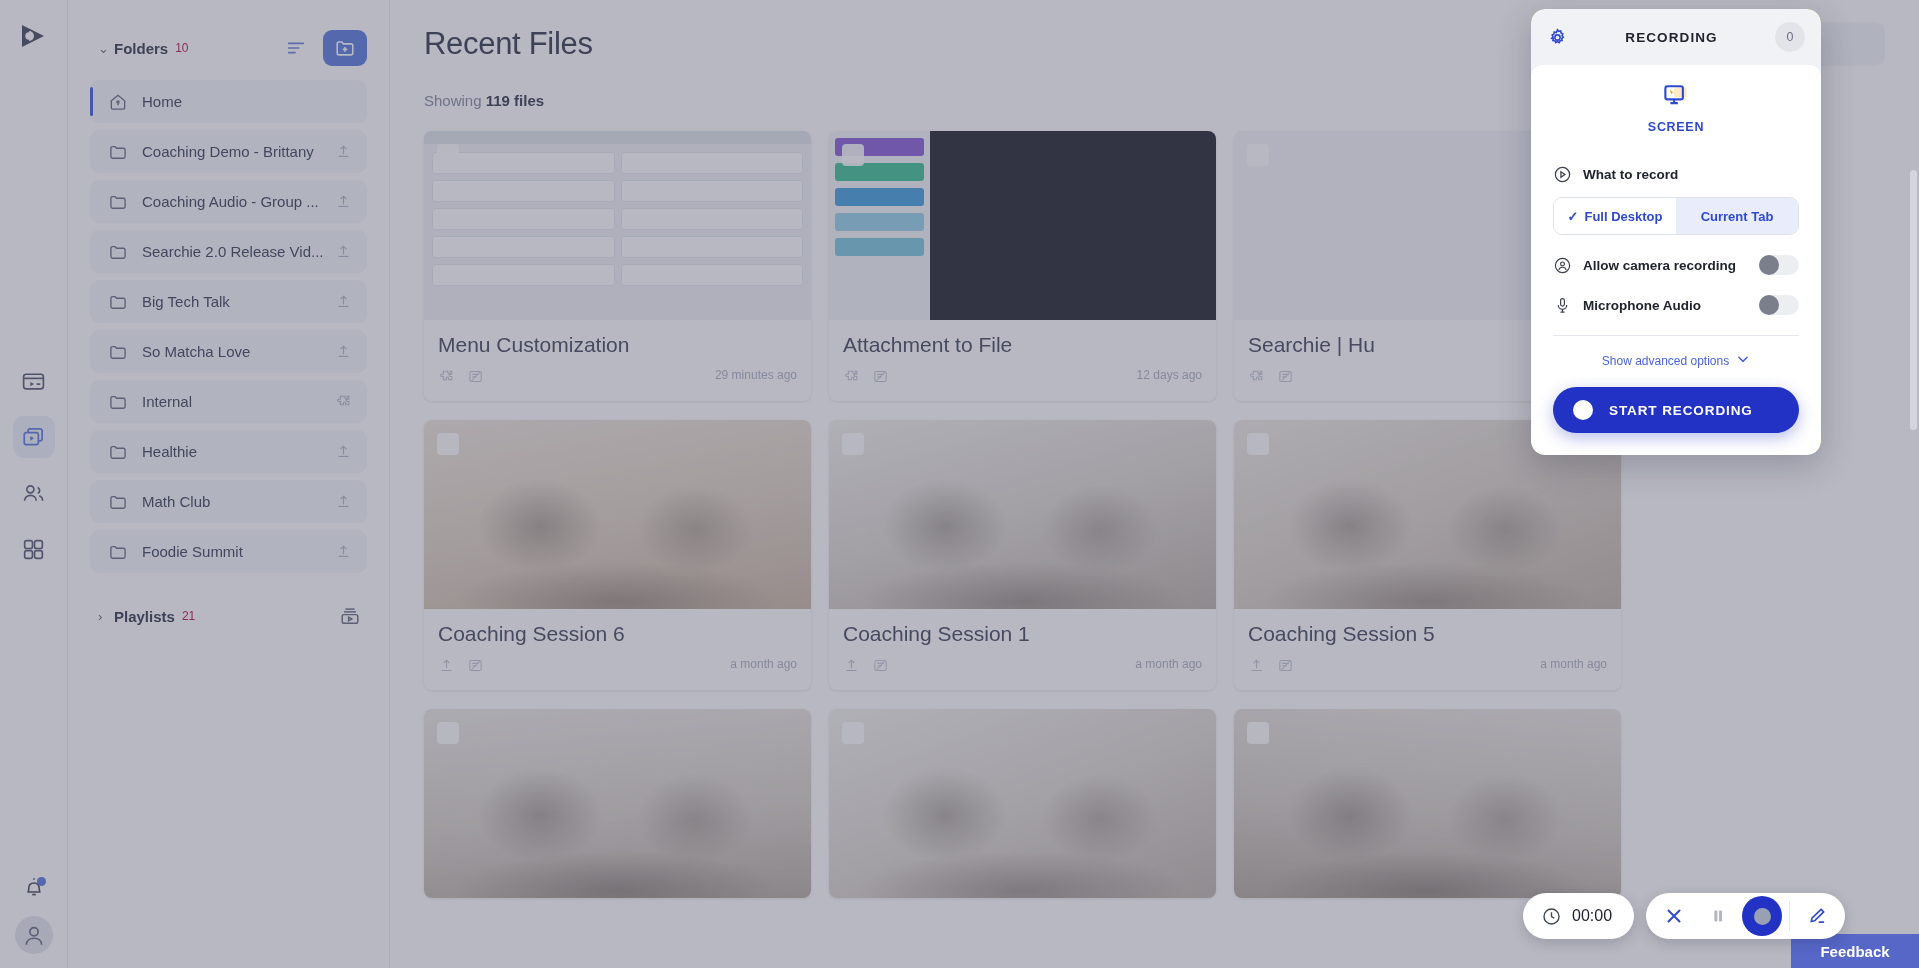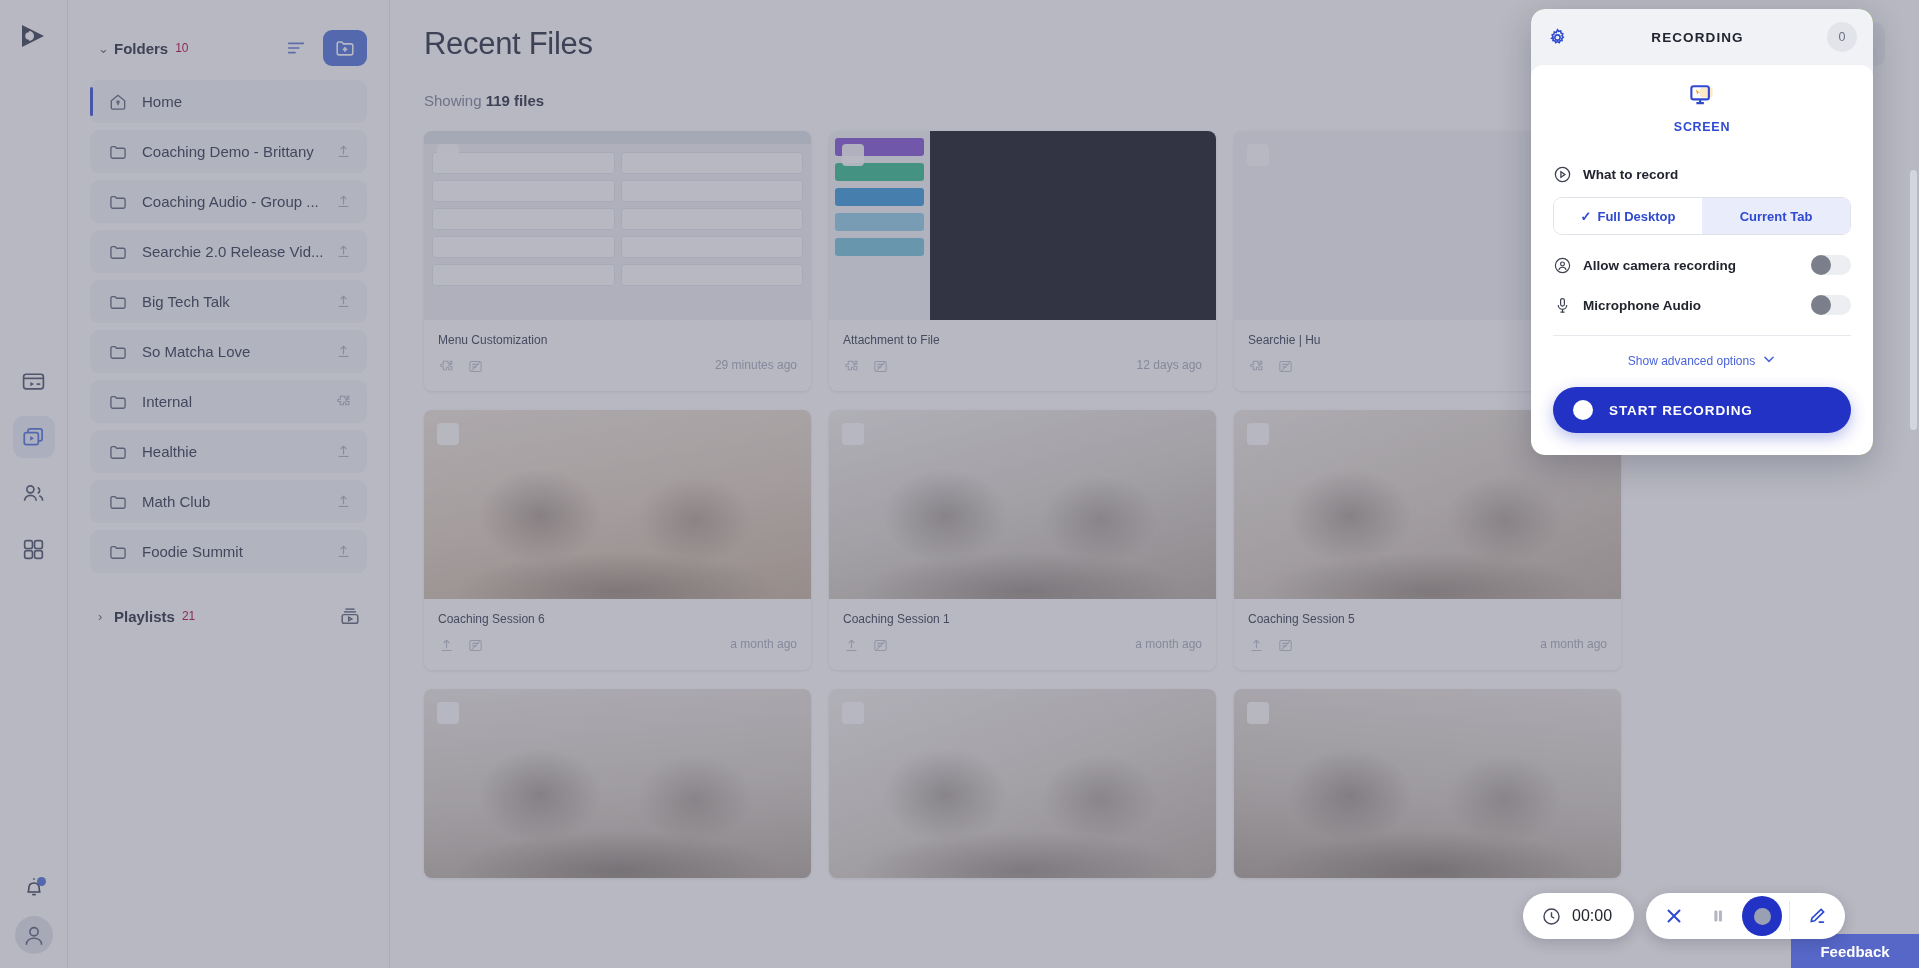--- a/index.html
+++ b/index.html
@@ -89,21 +89,21 @@
   .showing b { color:#3d4154; font-weight:700; }
 
   .grid { margin-top: 22px; display: grid; grid-template-columns: repeat(3, 387px); gap: 19px 18px; }
   .card { width: 387px; border-radius: 8px; overflow: hidden; background:#fff; box-shadow: 0 1px 3px rgba(20,23,40,.10); }
   .thumb { height: 189px; position: relative; overflow: hidden; }
   .thumb .check {
     position:absolute; left: 13px; top: 13px; width: 22px; height: 22px;
     border-radius: 4px; background:#ffffff; opacity:.92;
   }
   .card-body { padding: 13px 14px 12px 14px; background:#fff; }
-  .card-title { font-size: 12px; color:#4a4f63; white-space:nowrap; overflow:hidden; text-overflow:ellipsis; }
+  .card-title { font-size: 21px; color:#4a4f63; white-space:nowrap; overflow:hidden; text-overflow:ellipsis; }
   .card-meta { margin-top: 11px; display:flex; align-items:flex-start; }
   .card-icons { display:flex; gap: 12px; color:#c3c7d4; }
   .card-time { margin-left:auto; font-size: 12px; color:#b0b4c2; }
 
   
   .th-app { background:#f2f3f7; }
   .th-app .bar { height: 13px; background:#e3e5ec; }
   .th-app .body { padding: 8px; display:grid; grid-template-columns: 1fr 1fr; gap:6px; }
   .th-app .row { height: 22px; background:#fff; border-radius:3px; box-shadow:0 0 0 1px #e6e8ef inset; }
   .th-app2 { background:#ffffff; display:flex; }
@@ -126,21 +126,21 @@
       radial-gradient(ellipse 24% 38% at 70% 58%, rgba(80,70,62,.26), transparent 62%),
       radial-gradient(ellipse 60% 30% at 50% 96%, rgba(60,50,44,.30), transparent 70%);
   }
 
   
   .dim { position:absolute; inset:0; background: rgba(66,69,92,.38); z-index: 40; }
 
   
   .rec-panel {
     position:absolute; z-index: 60; left: 1531px; top: 9px;
-    width: 342px; border-radius: 14px; overflow:hidden;
+    width: 290px; border-radius: 14px; overflow:hidden;
     background:#4d7c0f; box-shadow: 0 10px 34px rgba(25,28,55,.24);
   }
   .rec-head {
     height: 56px; background:#f1f2f5; display:flex; align-items:center; padding: 0 16px;
   }
   .rec-gear { color:#2f4ad0; display:flex; align-items:center; }
   .rec-head-title {
     flex: 1 1 auto; text-align:center; font-size: 13.5px; font-weight: 700;
     letter-spacing: 1.1px; color:#22252f;
   }

